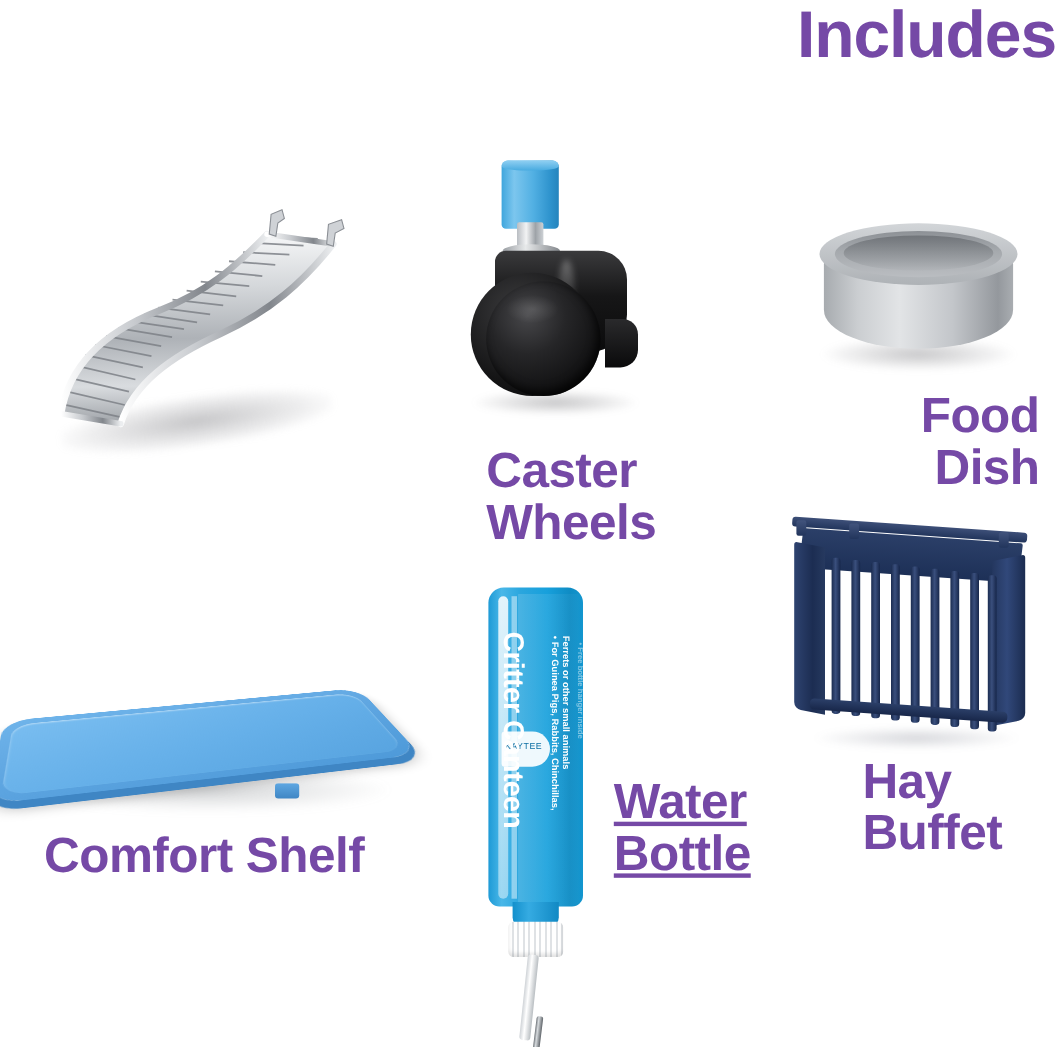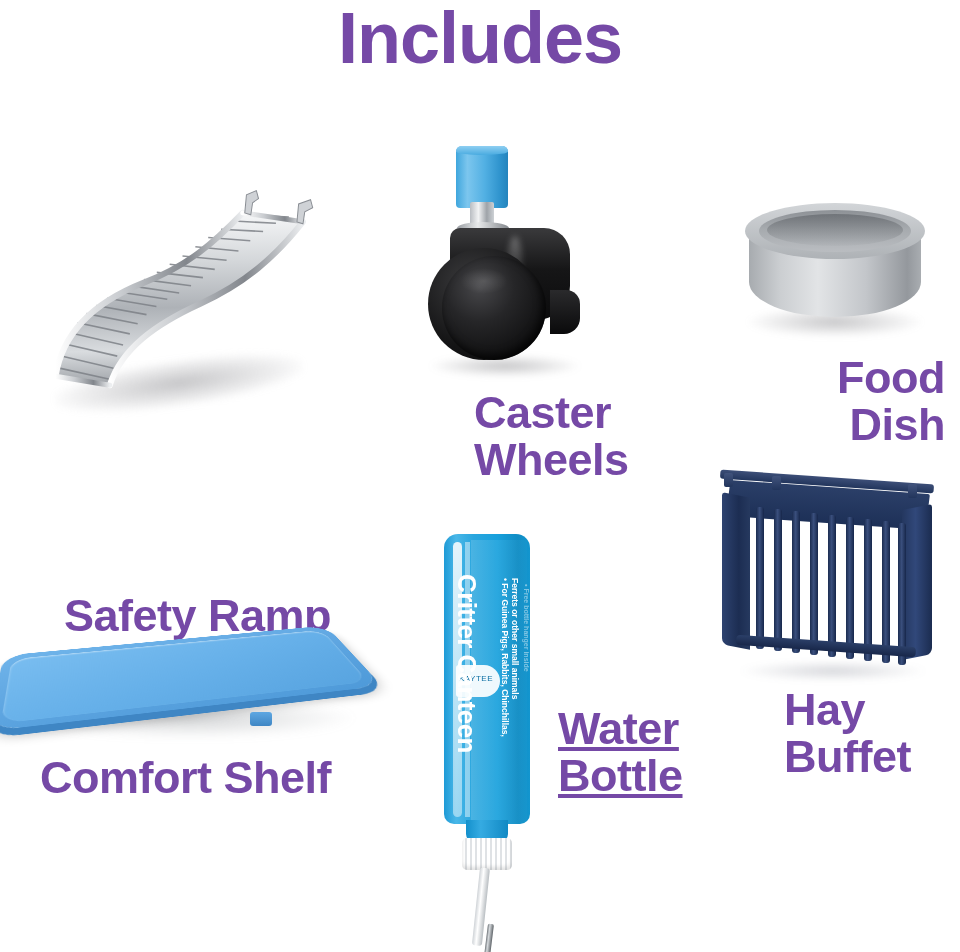--- a/index.html
+++ b/index.html
@@ -17,22 +17,22 @@
     background: #ffffff;
     overflow: hidden;
   }
 
   
   .page-title {
     position: absolute;
     left: 0;
     top: 2px;
     width: 960px;
-    text-align: center;
-    font-size: 72px;
+    text-align: right;
+    font-size: 60px;
     line-height: 1.0;
     font-weight: 700;
     color: #7549a6;
     letter-spacing: -1px;
   }
 
   
   .item-label {
     position: absolute;
     color: #7549a6;
@@ -474,36 +474,35 @@
 
         <path d="M18 196 L 72 206" stroke="url(#railGrad)" stroke-width="5" stroke-linecap="round" fill="none"></path>
         <path d="M208 36 L 268 46" stroke="url(#railGrad)" stroke-width="5" stroke-linecap="round" fill="none"></path>
 
         <g>
           <path d="M210 36 L 212 18 L 222 14 L 224 22 L 218 26 L 216 38 Z" fill="#cfd2d6" stroke="#8b8f95" stroke-width="1"></path>
           <path d="M262 46 L 264 28 L 276 24 L 278 32 L 270 36 L 268 48 Z" fill="#cfd2d6" stroke="#8b8f95" stroke-width="1"></path>
         </g>
       </svg>
     </div>
-    <div class="item-label" style="left:50px; top:443px;">Safety Ramp</div>
   </div>
 
   <div class="item caster-wrap">
     <div class="caster-shadow"></div>
     <div class="art">
       <div class="caster-stem-cap"></div>
       <div class="caster-pin"></div>
       <div class="caster-washer"></div>
       <div class="caster-hub"></div>
       <div class="caster-hub-hi"></div>
       <div class="caster-side-lip"></div>
       <div class="caster-wheel-back"></div>
       <div class="caster-wheel-front"></div>
     </div>
-    <div class="item-label" style="left:42px; top:250px; text-align:center; width:130px;margin-left:32px;">Caster
+    <div class="item-label" style="left:42px; top:265px; text-align:center; width:130px;">Caster
 Wheels</div>
   </div>
 
   <div class="item dish-wrap">
     <div class="dish-shadow"></div>
     <div class="art">
       <div class="dish-body"></div>
       <div class="dish-rim"></div>
       <div class="dish-inner"></div>
       <div class="dish-inner-shade"></div>

